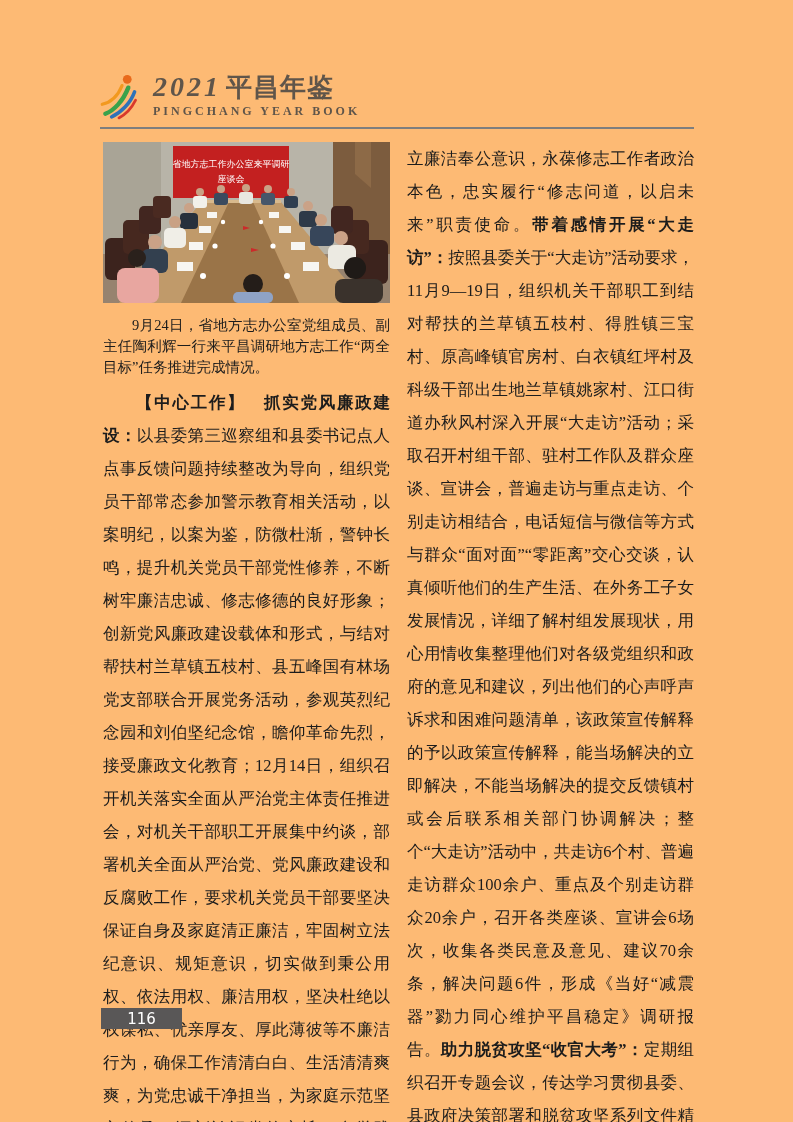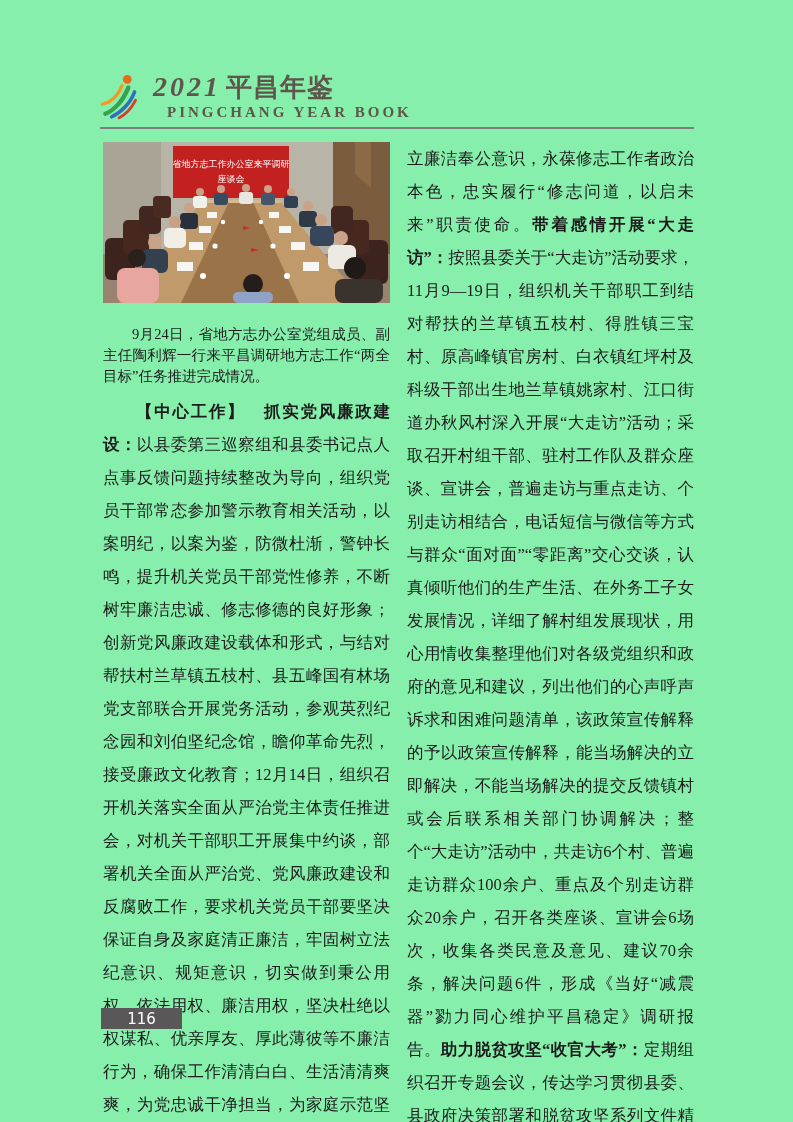--- a/index.html
+++ b/index.html
@@ -1,37 +1,37 @@
 <!DOCTYPE html>
 <html><head>
 <meta charset="utf-8">
 <style>
   html,body { margin:0; padding:0; }
   .page {
     position:relative; width:793px; height:1122px;
-    background:#86efac; overflow:hidden;
+    background:#fdba74; overflow:hidden;
     font-family:"Liberation Serif","DejaVu Serif",serif;
     color:#1c1c1c;
   }
   
   .header { position:absolute; left:98px; top:72px; display:flex; align-items:flex-start; gap:9px; }
   .logo { width:46px; height:48px; flex:0 0 auto; }
   .title-block { display:flex; flex-direction:column; }
   .title-main { color:#5f554a; font-size:26px; font-weight:bold; letter-spacing:1px; line-height:30px; white-space:nowrap; }
   .title-year { font-style:italic; font-size:28px; margin-right:5px; letter-spacing:3px; }
-  .title-sub { color:#5f554a; font-size:15px; letter-spacing:3px; margin-top:1px; margin-left:14px; font-weight:bold; }
+  .title-sub { color:#5f554a; font-size:12px; letter-spacing:3px; margin-top:1px; margin-left:0; font-weight:bold; }
   .header-rule { position:absolute; left:100px; top:127px; width:594px; border-top:2px solid #7e7e7e; }
   
   .col { position:absolute; top:142px; width:287px; }
   .col-left { left:103px; }
   .col-right { left:407px; }
   .photo { width:287px; height:161px; margin:0; padding:0; overflow:hidden; }
   .photo svg { display:block; width:100%; height:100%; }
   .caption {
-    margin-top:21px; font-size:14.5px; line-height:21px;
+    margin-top:12px; font-size:14.5px; line-height:21px;
     text-indent:2em; text-align:justify; text-justify:inter-ideograph;
   }
   .body {
     margin:8px 0 0 0; font-size:16.5px; line-height:33px;
     text-align:justify; text-justify:inter-ideograph;
   }
   .col-left .body { text-indent:2em; }
   .col-right .body { margin:0; text-indent:0; }
   .bold { font-weight:bold; }
   

